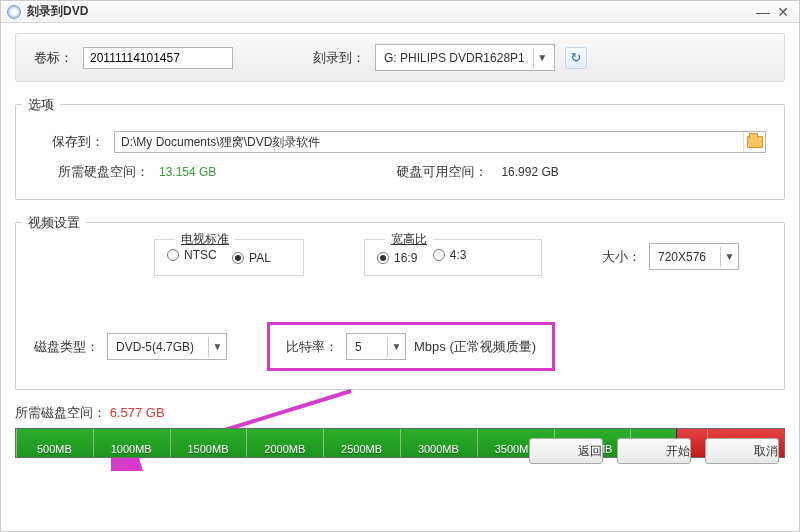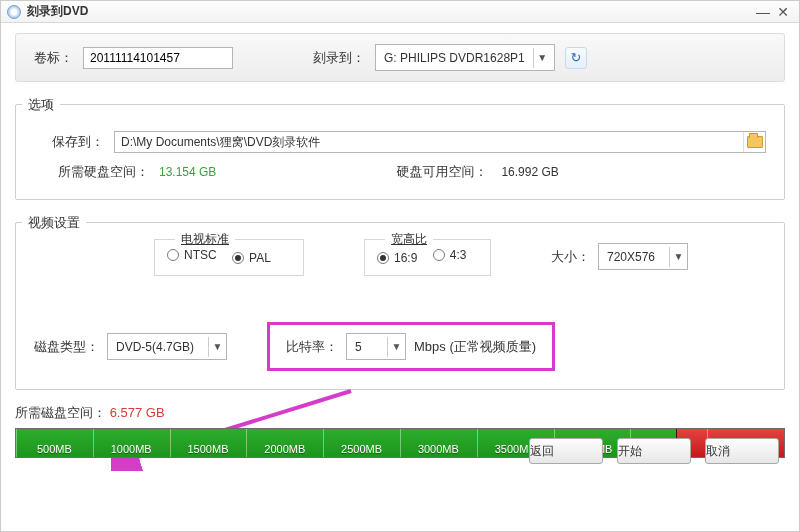--- a/index.html
+++ b/index.html
@@ -35,21 +35,21 @@
   .arrow-svg { position:absolute; pointer-events:none; }
   .diskreq { margin-top:14px; font-size:13px;}
   .diskreq .reqv { color:#d93a3a; }
   .bar-wrap { margin-top:6px; border:1px solid #6c6c6c; height:30px; position:relative; background:linear-gradient(#2cae2c,#1d941d);padding-left:44px; }
   .bar-red { position:absolute; top:0; right:0; height:100%; background:linear-gradient(#e54242,#c51919); border-left:1px solid #4d0b0b;}
   .bar-labels { position:absolute; inset:0; display:flex;}
   .bar-seg { flex:1; position:relative; }
   .bar-seg::before{content:"";position:absolute;left:0;top:0;width:1px;height:100%;background:rgba(255,255,255,0.4);}
   .bar-seg span{position:absolute;bottom:2px;left:50%;transform:translateX(-50%);font-size:11px;color:#fff;text-shadow:0 1px 0 rgba(0,0,0,0.4);}
   .btnbar { position:absolute; right:20px; bottom:12px; display:flex; gap:14px;}
-  .btn { min-width:74px; height:26px; border:1px solid #a9a9a9; border-radius:3px; background:linear-gradient(#fdfdfd,#e7e7e7); display:flex;align-items:center;justify-content:flex-start; font-size:12px; cursor:pointer;}
+  .btn { min-width:74px; height:26px; border:1px solid #a9a9a9; border-radius:3px; background:linear-gradient(#fdfdfd,#e7e7e7); display:flex;align-items:center;justify-content:flex-end; font-size:12px; cursor:pointer;}
   .folder-icon{width:16px;height:12px;background:#f4c561;border:1px solid #cf9a2a;border-radius:1px;position:relative;}
   .folder-icon::before{content:"";position:absolute;top:-4px;left:1px;width:7px;height:4px;background:#f4c561;border:1px solid #cf9a2a;border-bottom:none;border-radius:1px 1px 0 0;}
 </style>
 </head>
 <body>
 
 <div class="titlebar">
   <div class="disc-icon"></div>
   <div class="title">刻录到DVD</div>
   <div class="spacer"></div>
@@ -101,21 +101,21 @@
         <div class="ilegend">电视标准</div>
         <label class="radio">
             <span class="rdot"></span>
             <span>NTSC</span>
           </label>
         <label class="radio" style="margin-left:12px">
             <span class="rdot sel"></span>
             <span>PAL</span>
           </label>
       </div>
-      <div class="inner-group" style="width:127px">
+      <div class="inner-group" style="width:178px">
         <div class="ilegend">宽高比</div>
         <label class="radio">
             <span class="rdot sel"></span>
             <span>16:9</span>
           </label>
         <label class="radio" style="margin-left:12px">
             <span class="rdot"></span>
             <span>4:3</span>
           </label>
       </div>

